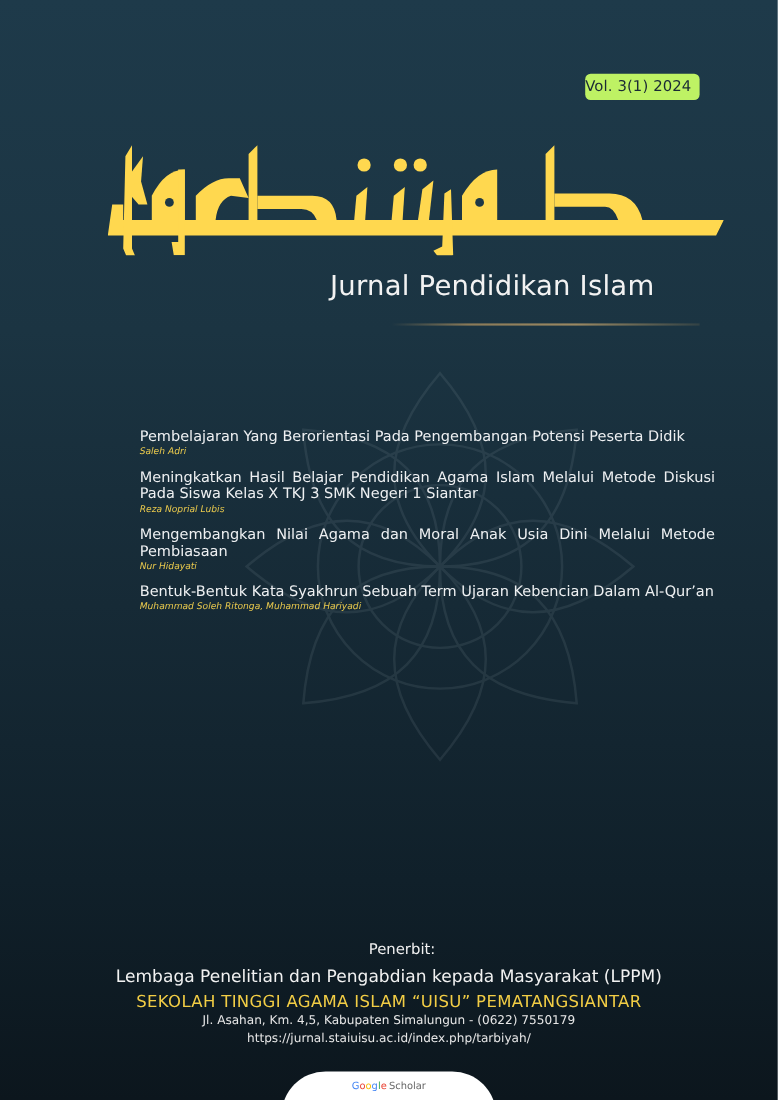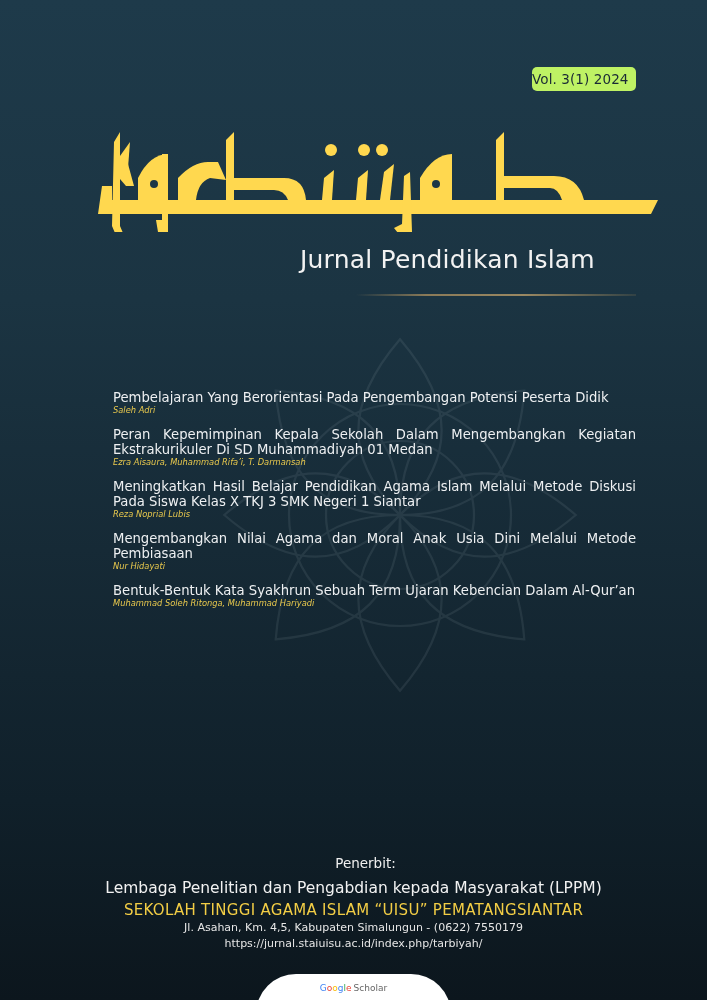--- a/index.html
+++ b/index.html
@@ -52,21 +52,21 @@
     .divider {
       position: absolute;
       left: 356px;
       top: 294px;
       width: 280px;
       height: 2px;
       background: linear-gradient(90deg, rgba(140,120,80,0) 0%, #8a7a58 25%, #9a8862 60%, rgba(140,120,80,0.2) 100%);
     }
     .articles {
       position: absolute;
-      left: 113px;
+      left: 127px;
       top: 390px;
       width: 523px;
     }
     .article { margin-bottom: 11px; }
     .article .title {
       font-size: 13.2px;
       line-height: 15px;
       color: #eef0f2;
       text-align: justify;
       text-align-last: left;
@@ -167,24 +167,20 @@
 
 <div class="subtitle">Jurnal Pendidikan Islam</div>
 <div class="divider"></div>
 
 <div class="articles">
   <div class="article">
     <div class="title">Pembelajaran Yang Berorientasi Pada Pengembangan Potensi Peserta Didik</div>
     <div class="authors">Saleh Adri</div>
   </div>
   <div class="article">
-    <div class="title">Peran Kepemimpinan Kepala Sekolah Dalam Mengembangkan Kegiatan Ekstrakurikuler Di SD Muhammadiyah 01 Medan</div>
-    <div class="authors">Ezra Aisaura, Muhammad Rifa’i, T. Darmansah</div>
-  </div>
-  <div class="article">
     <div class="title">Meningkatkan Hasil Belajar Pendidikan Agama Islam Melalui Metode Diskusi Pada Siswa Kelas X TKJ 3 SMK Negeri 1 Siantar</div>
     <div class="authors">Reza Noprial Lubis</div>
   </div>
   <div class="article">
     <div class="title">Mengembangkan Nilai Agama dan Moral Anak Usia Dini Melalui Metode Pembiasaan</div>
     <div class="authors">Nur Hidayati</div>
   </div>
   <div class="article">
     <div class="title">Bentuk-Bentuk Kata Syakhrun Sebuah Term Ujaran Kebencian Dalam Al-Qur’an</div>
     <div class="authors">Muhammad Soleh Ritonga, Muhammad Hariyadi</div>

